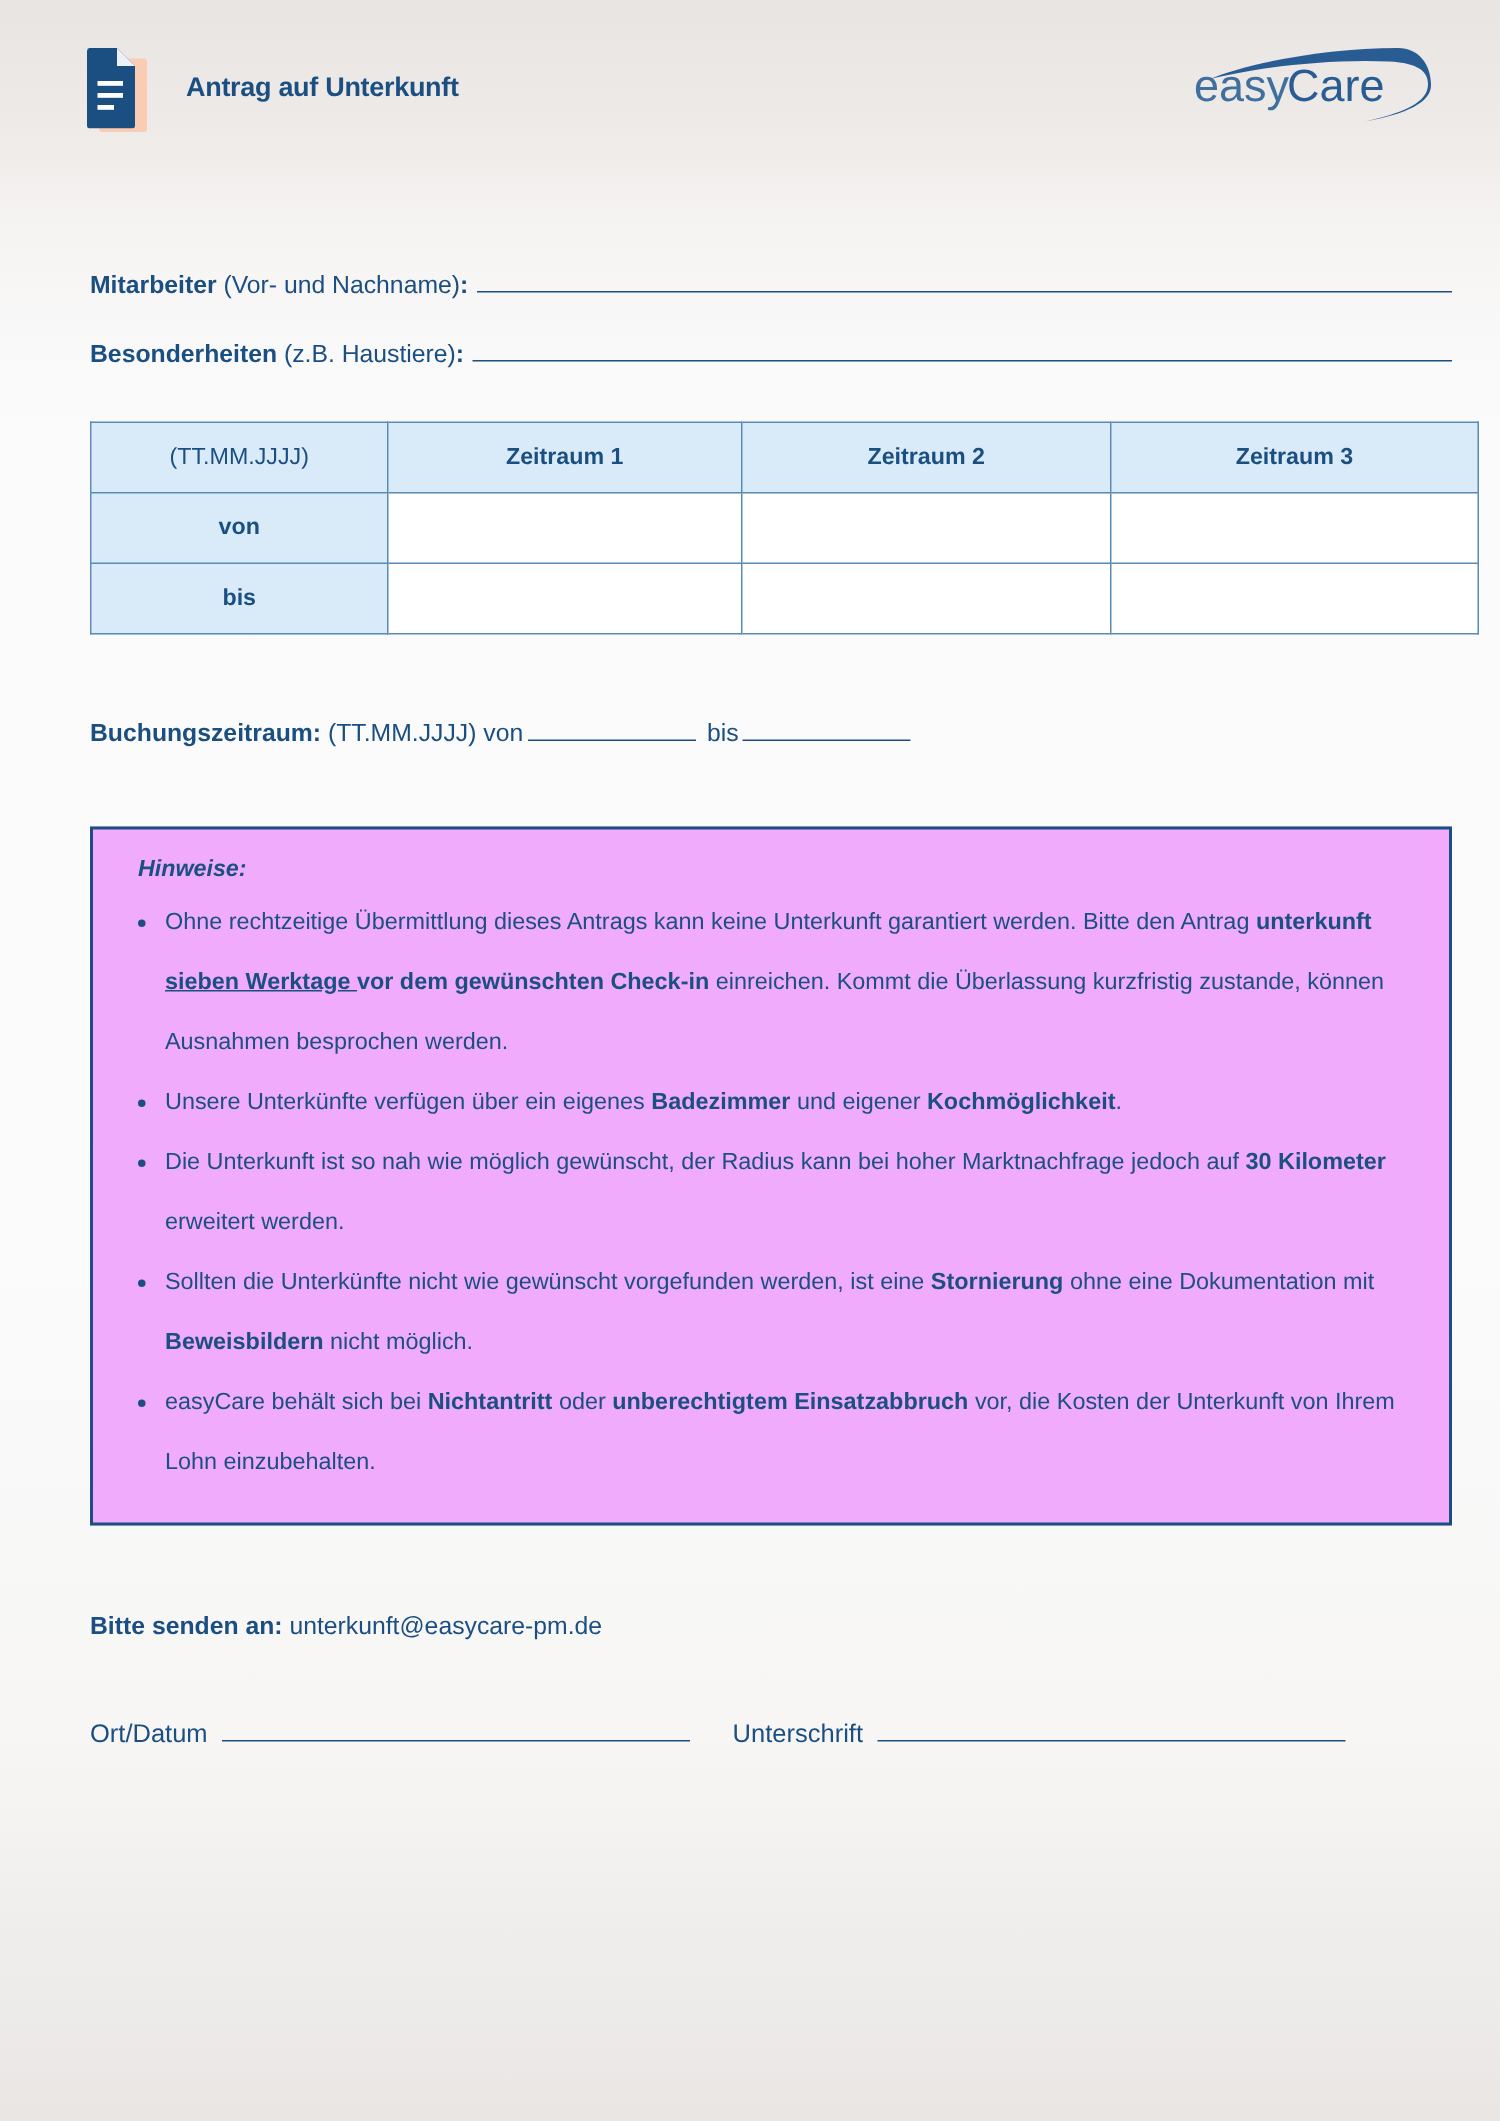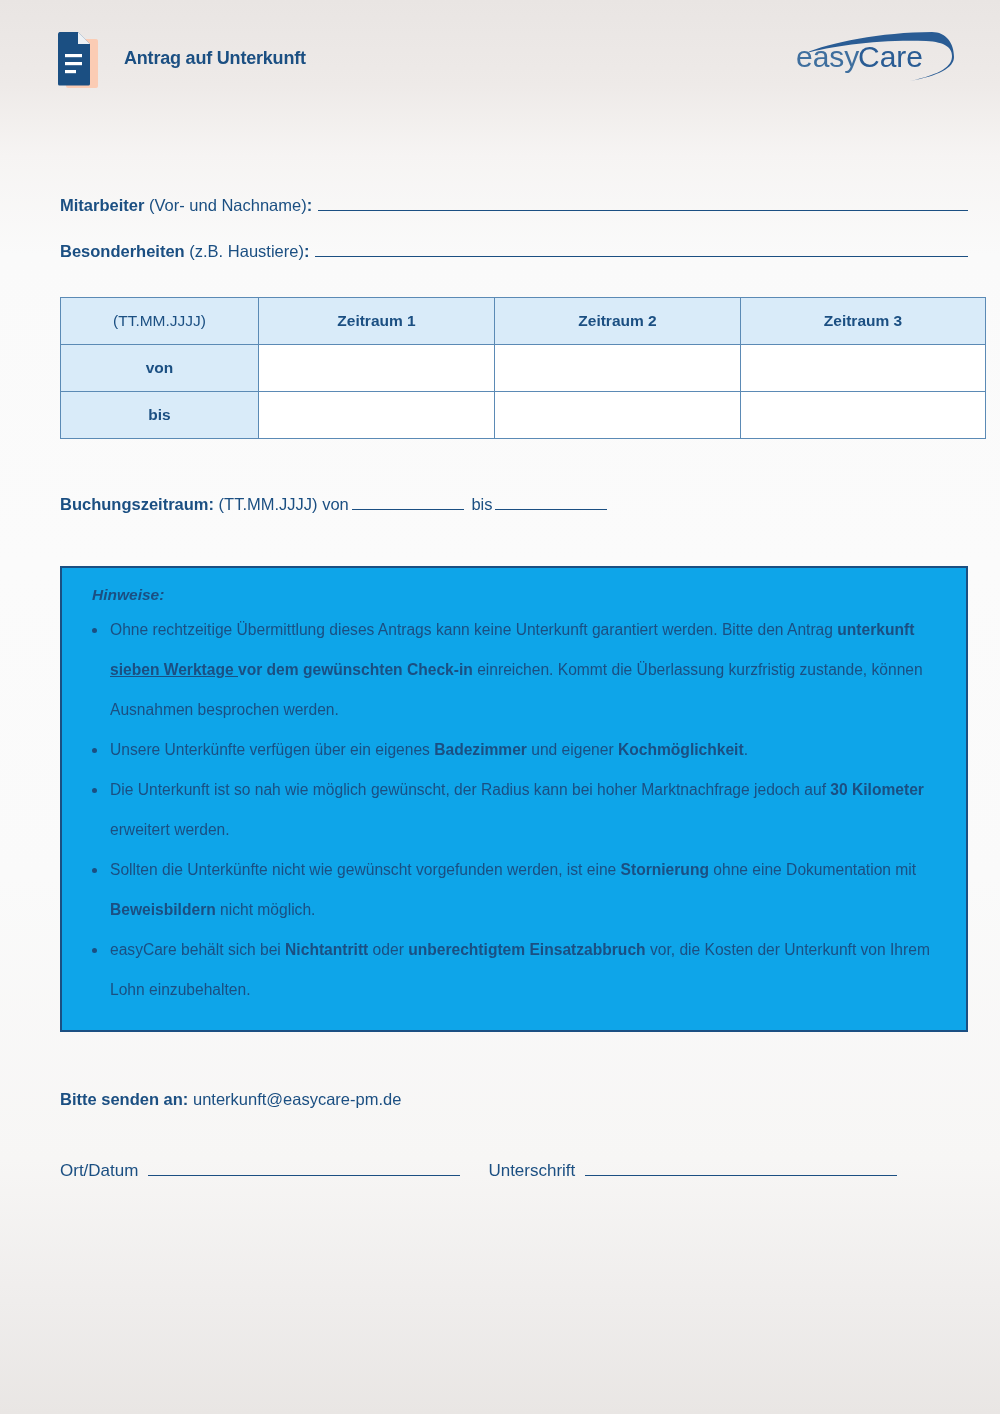--- a/index.html
+++ b/index.html
@@ -80,21 +80,21 @@
 
   
   .sheet {
     position: relative;
     padding: 0 32px 0 60px;
     box-sizing: border-box;
   }
 
   
   .fields {
-    margin-top: 48px;
+    margin-top: 32px;
   }
   .field-row {
     display: flex;
     align-items: baseline;
     height: 46px;
   }
   .field-label {
     font-size: 16.5px;
     white-space: nowrap;
     color: #1b4f82;
@@ -156,21 +156,21 @@
     border-bottom: 1.8px solid #1b4f82;
     height: 14px;
     margin: 0 3px;
     vertical-align: baseline;
   }
 
   
   .notes {
     margin-top: 52px;
     border: 2.2px solid #1b4f82;
-    background: #0ea5e9;
+    background: #f0abfc;
     width: 908px;
     box-sizing: border-box;
     padding: 18px 22px 20px 22px;
   }
   .notes-title {
     font-size: 15.5px;
     font-weight: bold;
     font-style: italic;
     color: #1b4f82;
     margin: 0 0 6px 8px;

